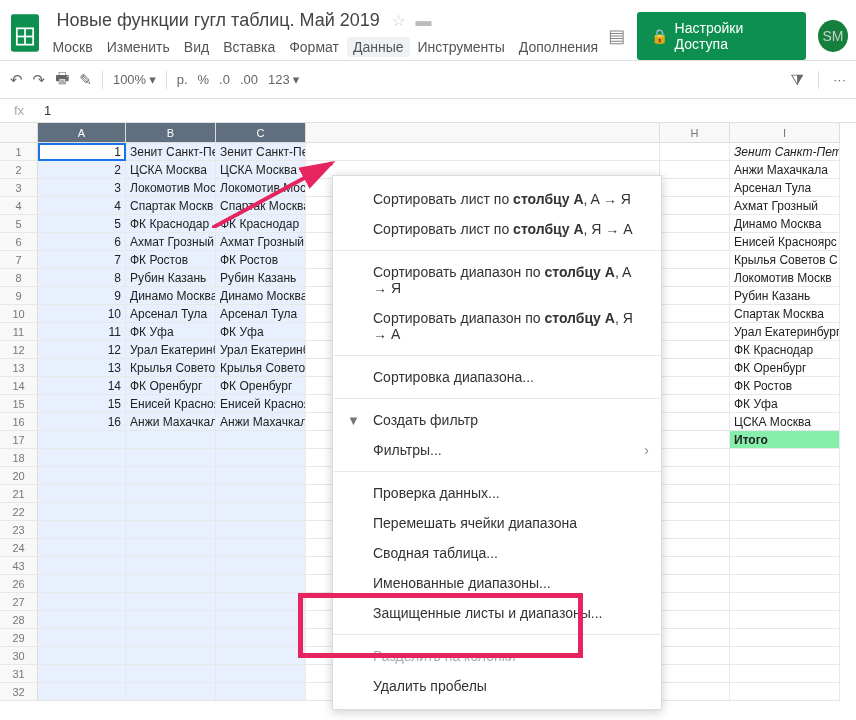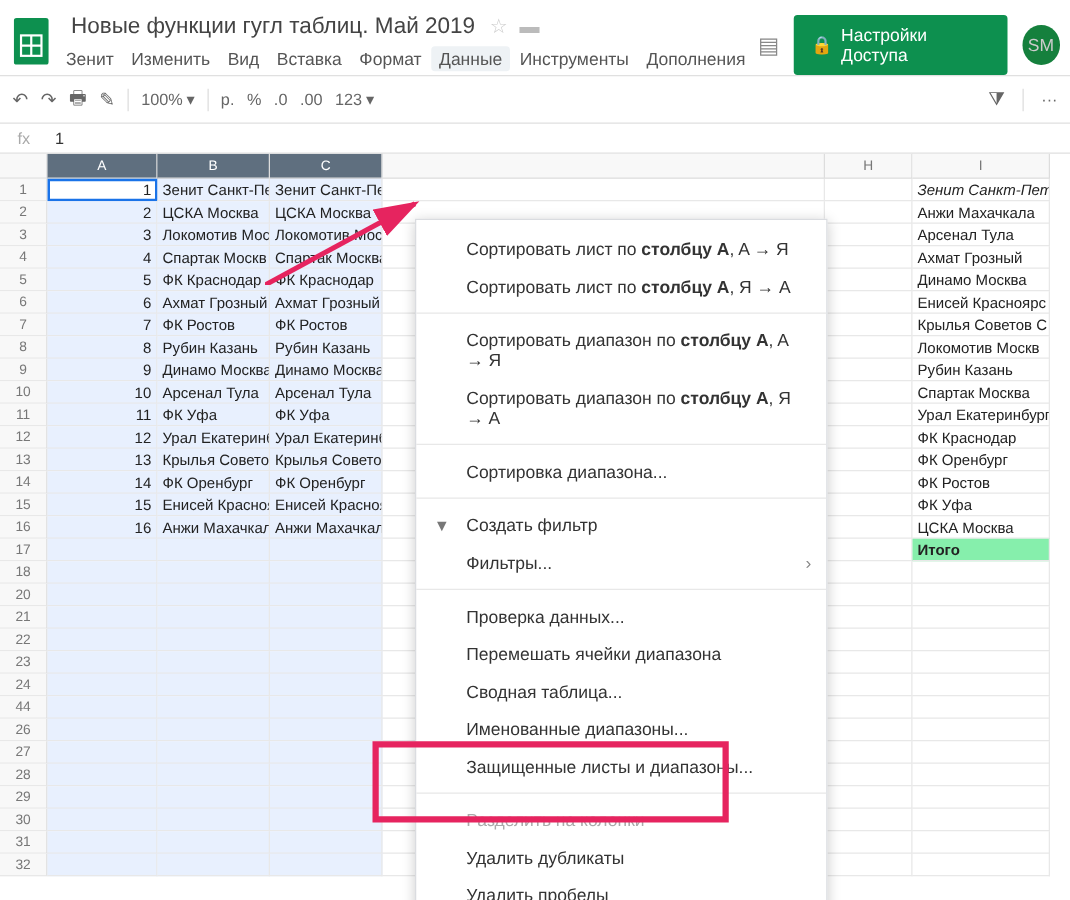--- a/index.html
+++ b/index.html
@@ -66,21 +66,21 @@
         <rect x="5" y="12" width="14" height="14" fill="none" stroke="#fff" stroke-width="1.5"></rect>
         <line x1="12" y1="12" x2="12" y2="26" stroke="#fff" stroke-width="1.5"></line>
         <line x1="5" y1="19" x2="19" y2="19" stroke="#fff" stroke-width="1.5"></line>
       </svg>
   </div>
   <div class="title-area">
     <span class="doc-title">Новые функции гугл таблиц. Май 2019</span>
     <span class="star">☆</span>
     <span class="folder">▬</span>
     <div class="menubar">
-      <div>Зенит</div>
+      <div>Москв</div>
       <div>Изменить</div>
       <div>Вид</div>
       <div>Вставка</div>
       <div>Формат</div>
       <div class="active">Данные</div>
       <div>Инструменты</div>
       <div>Дополнения</div>
     </div>
   </div>
   <div class="right-controls">
@@ -338,21 +338,21 @@
       <div class="row">
         <div class="rowhead">24</div>
         <div class="cell col-A sel-area num"></div>
         <div class="cell col-B sel-area"></div>
         <div class="cell col-C sel-area"></div>
         <div class="cell col-blank" style="border-right: 1px solid rgb(232, 232, 232);"></div>
         <div class="cell col-H"></div>
         <div class="cell col-I"></div>
       </div>
       <div class="row">
-        <div class="rowhead">44</div>
+        <div class="rowhead">43</div>
         <div class="cell col-A sel-area num"></div>
         <div class="cell col-B sel-area"></div>
         <div class="cell col-C sel-area"></div>
         <div class="cell col-blank" style="border-right: 1px solid rgb(232, 232, 232);"></div>
         <div class="cell col-H"></div>
         <div class="cell col-I"></div>
       </div>
       <div class="row">
         <div class="rowhead">26</div>
         <div class="cell col-A sel-area num"></div>
@@ -430,21 +430,20 @@
     <div class="dd-item"><span class="dd-filter-ico">▼</span><span>Создать фильтр</span></div>
     <div class="dd-item withsub">Фильтры...</div>
     <div class="dd-sep"></div>
     <div class="dd-item">Проверка данных...</div>
     <div class="dd-item">Перемешать ячейки диапазона</div>
     <div class="dd-item">Сводная таблица...</div>
     <div class="dd-item">Именованные диапазоны...</div>
     <div class="dd-item">Защищенные листы и диапазоны...</div>
     <div class="dd-sep"></div>
     <div class="dd-item muted">Разделить на колонки</div>
-    <div class="dd-item">Удалить дубликаты</div>
     <div class="dd-item">Удалить пробелы</div>
 
   </div>
 
   <svg class="arrow">
       <defs>
         <marker id="ah" markerWidth="10" markerHeight="10" refX="8" refY="3" orient="auto">
           <path d="M0,0 L9,3 L0,6 Z" fill="#e6245f"></path>
         </marker>
       </defs>

